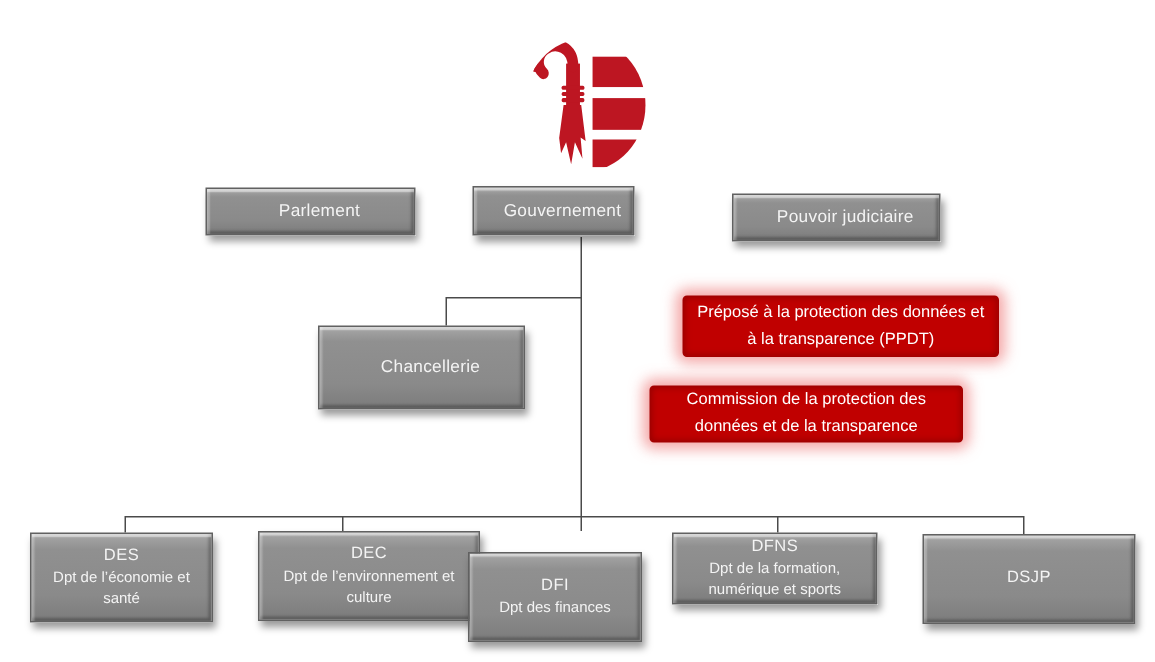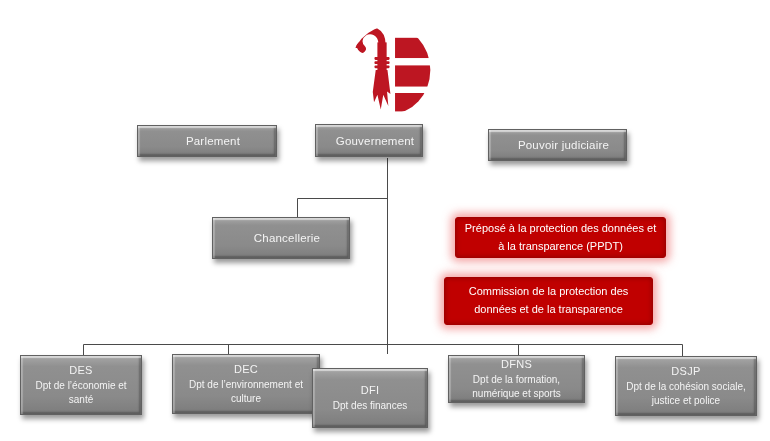--- a/index.html
+++ b/index.html
@@ -29,21 +29,21 @@
     position:absolute;
     background:#c00000;
     border:1px solid #a30000;
     border-radius:3px;
     box-shadow:
       0 0 9px 4px rgba(235,95,95,.55),
       inset 0 0 5px rgba(125,0,0,.75);
     color:#ffffff;
     display:flex;align-items:center;justify-content:center;
     text-align:center;box-sizing:border-box;
-    font-size:11px;line-height:1.6;padding:0 6px;margin-top:20px;
+    font-size:11px;line-height:1.6;padding:0 6px;
   }
 </style>
 </head>
 <body>
 
 <div class="stage">
 
   <svg class="wires" width="770" height="441" viewBox="0 0 770 441" aria-hidden="true">
     <g stroke="#4a4a4a" stroke-width="1" fill="none">
       <path d="M387.5,158 L387.5,354"></path>
@@ -84,28 +84,28 @@
   <div class="gbox" style="left:137px;top:125px;width:140px;height:32px">
     <span class="one">Parlement</span>
   </div>
   <div class="gbox" style="left:315px;top:124px;width:108px;height:33px">
     <span class="one">Gouvernement</span>
   </div>
   <div class="gbox" style="left:488px;top:129px;width:139px;height:32px">
     <span class="one">Pouvoir judiciaire</span>
   </div>
 
-  <div class="gbox" style="left:212px;top:217px;width:138px;height:42px">
+  <div class="gbox" style="left:212px;top:217px;width:138px;height:56px">
     <span class="one">Chancellerie</span>
   </div>
 
   <div class="rbox" style="left:455px;top:197px;width:211px;height:41px">
     <span>Préposé à la protection des données et à la transparence (PPDT)</span>
   </div>
-  <div class="rbox" style="left:444px;top:257px;width:209px;height:48px">
+  <div class="rbox" style="left:433px;top:257px;width:209px;height:38px">
     <span>Commission de la protection des données et de la transparence</span>
   </div>
 
   <div class="gbox" style="left:20px;top:355px;width:122px;height:60px">
     <div class="acr">DES</div>
     <div class="desc">Dpt de l’économie et santé</div>
   </div>
   <div class="gbox" style="left:172px;top:354px;width:148px;height:60px">
     <div class="acr">DEC</div>
     <div class="desc">Dpt de l’environnement et culture</div>
@@ -113,16 +113,15 @@
   <div class="gbox" style="left:312px;top:368px;width:116px;height:60px">
     <div class="acr">DFI</div>
     <div class="desc">Dpt des finances</div>
   </div>
   <div class="gbox" style="left:448px;top:355px;width:137px;height:48px">
     <div class="acr">DFNS</div>
     <div class="desc">Dpt de la formation, numérique et sports</div>
   </div>
   <div class="gbox" style="left:615px;top:356px;width:142px;height:60px">
     <div class="acr">DSJP</div>
-    <div class="desc">Dpt de la cohésion sociale, justice et police</div>
   </div>
 
 </div>
 
 </body></html>

